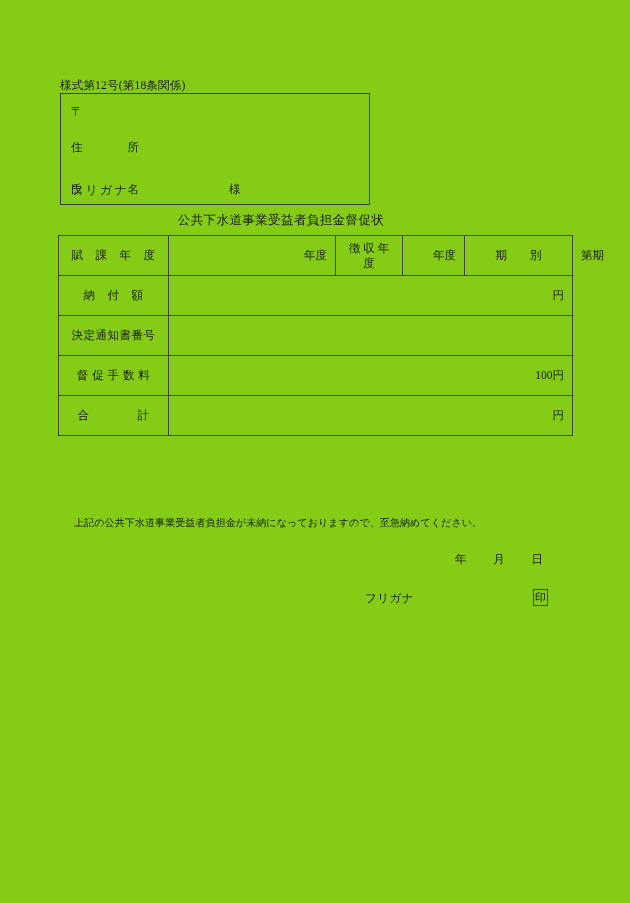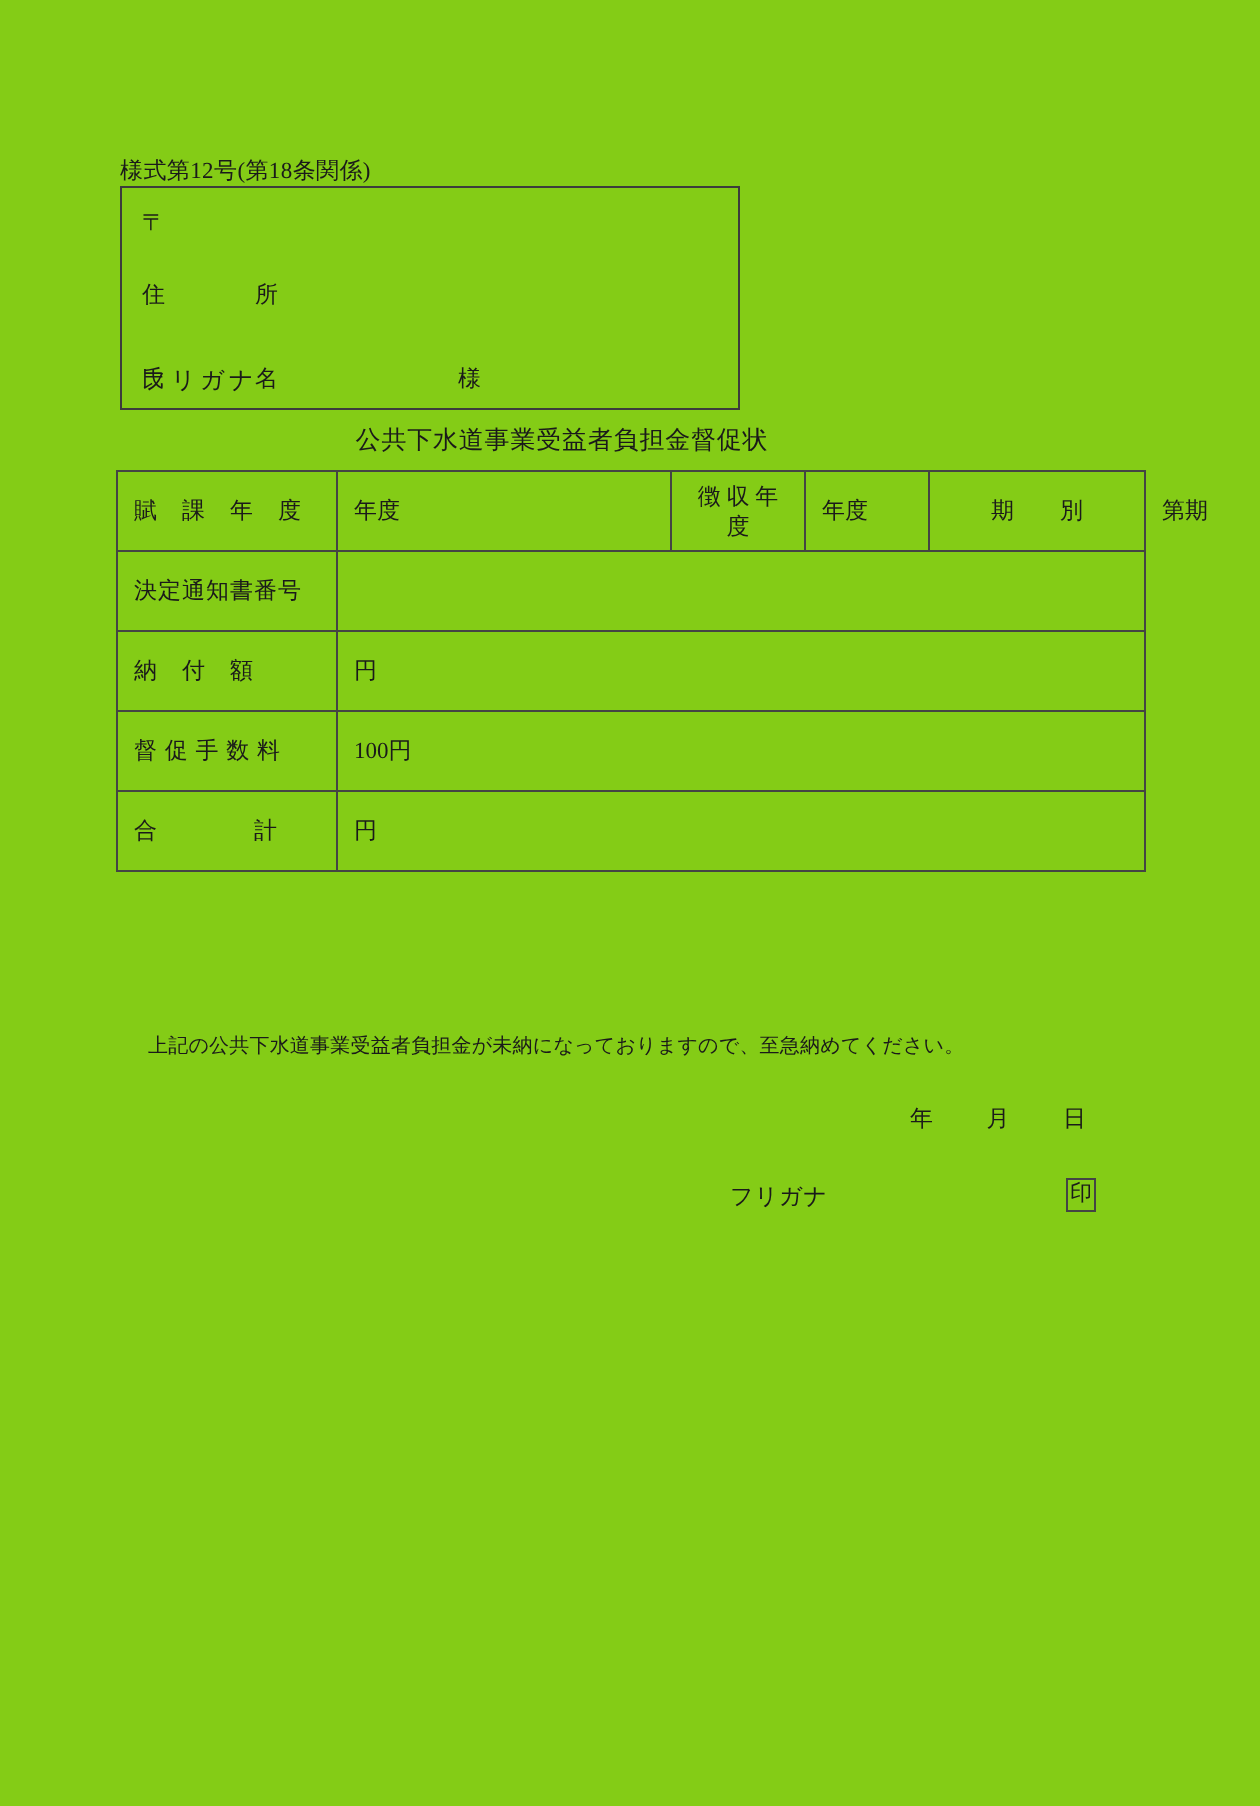--- a/index.html
+++ b/index.html
@@ -107,24 +107,24 @@
     vertical-align: middle;
   }
   .lbl {
     width: 110px;
     text-align: justify;
     text-align-last: justify;
     letter-spacing: 0;
   }
   .lbl-tight {
     width: 110px;
-    text-align: left;
+    text-align: center;
     letter-spacing: 0.5px;
   }
-  .cell-right { text-align: left; }
+  .cell-right { text-align: right; }
   .cell-center { text-align: center; }
   .c-nendo { width: 67px; }
   .c-val2  { width: 100px; }
   .c-kibetsu { width: 62px; }
   .c-dai { width: 108px; }
   .spread {
     display: flex;
     justify-content: space-between;
     width: 100%;
   }
@@ -213,26 +213,26 @@
         <td class="cell-right">年度</td>
         <td class="cell-center">期　　別</td>
         <td>
           <span class="spread">
             <span>第</span>
             <span>期</span>
           </span>
         </td>
       </tr>
       <tr>
+        <td class="lbl-tight">納　付　額</td>
+        <td colspan="5" class="cell-right">円</td>
+      </tr>
+      <tr>
         <td class="lbl-tight">決定通知書番号</td>
         <td colspan="5" class="cell-right"></td>
-      </tr>
-      <tr>
-        <td class="lbl-tight">納　付　額</td>
-        <td colspan="5" class="cell-right">円</td>
       </tr>
       <tr>
         <td class="lbl-tight">督 促 手 数 料</td>
         <td colspan="5" class="cell-right">100円</td>
       </tr>
       <tr>
         <td class="lbl-tight">合　　　　計</td>
         <td colspan="5" class="cell-right">円</td>
       </tr>
     </tbody>

